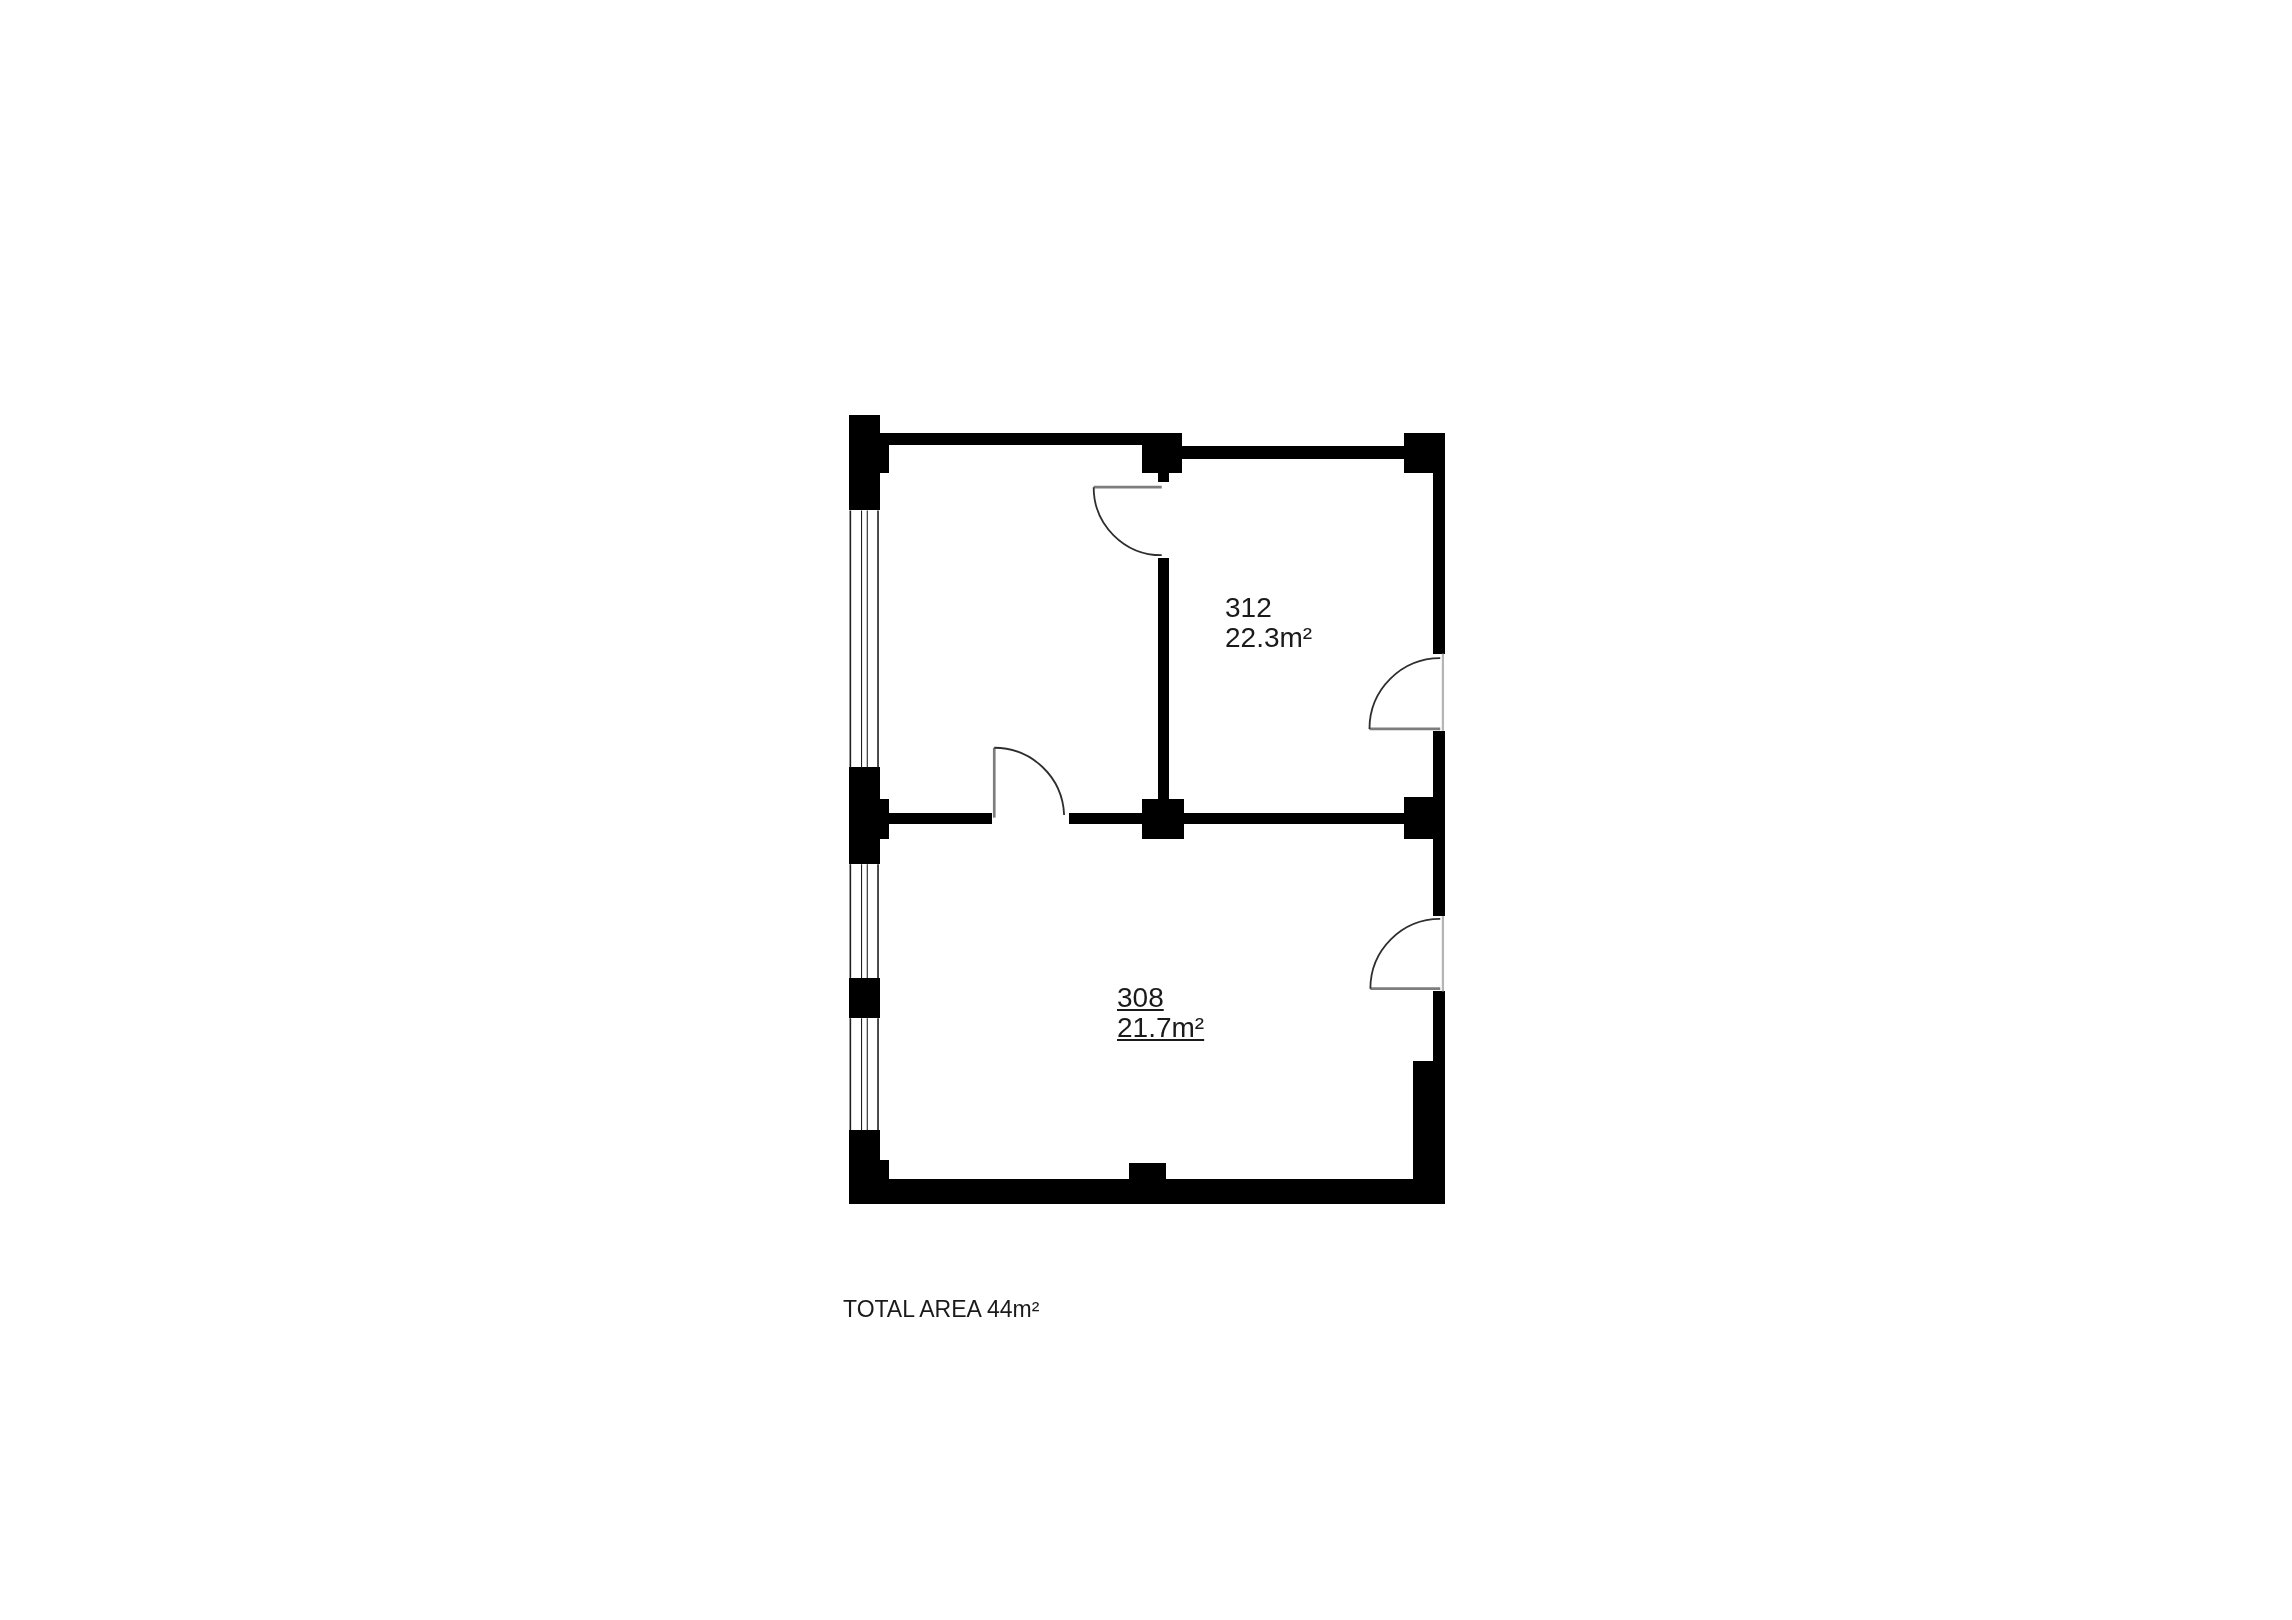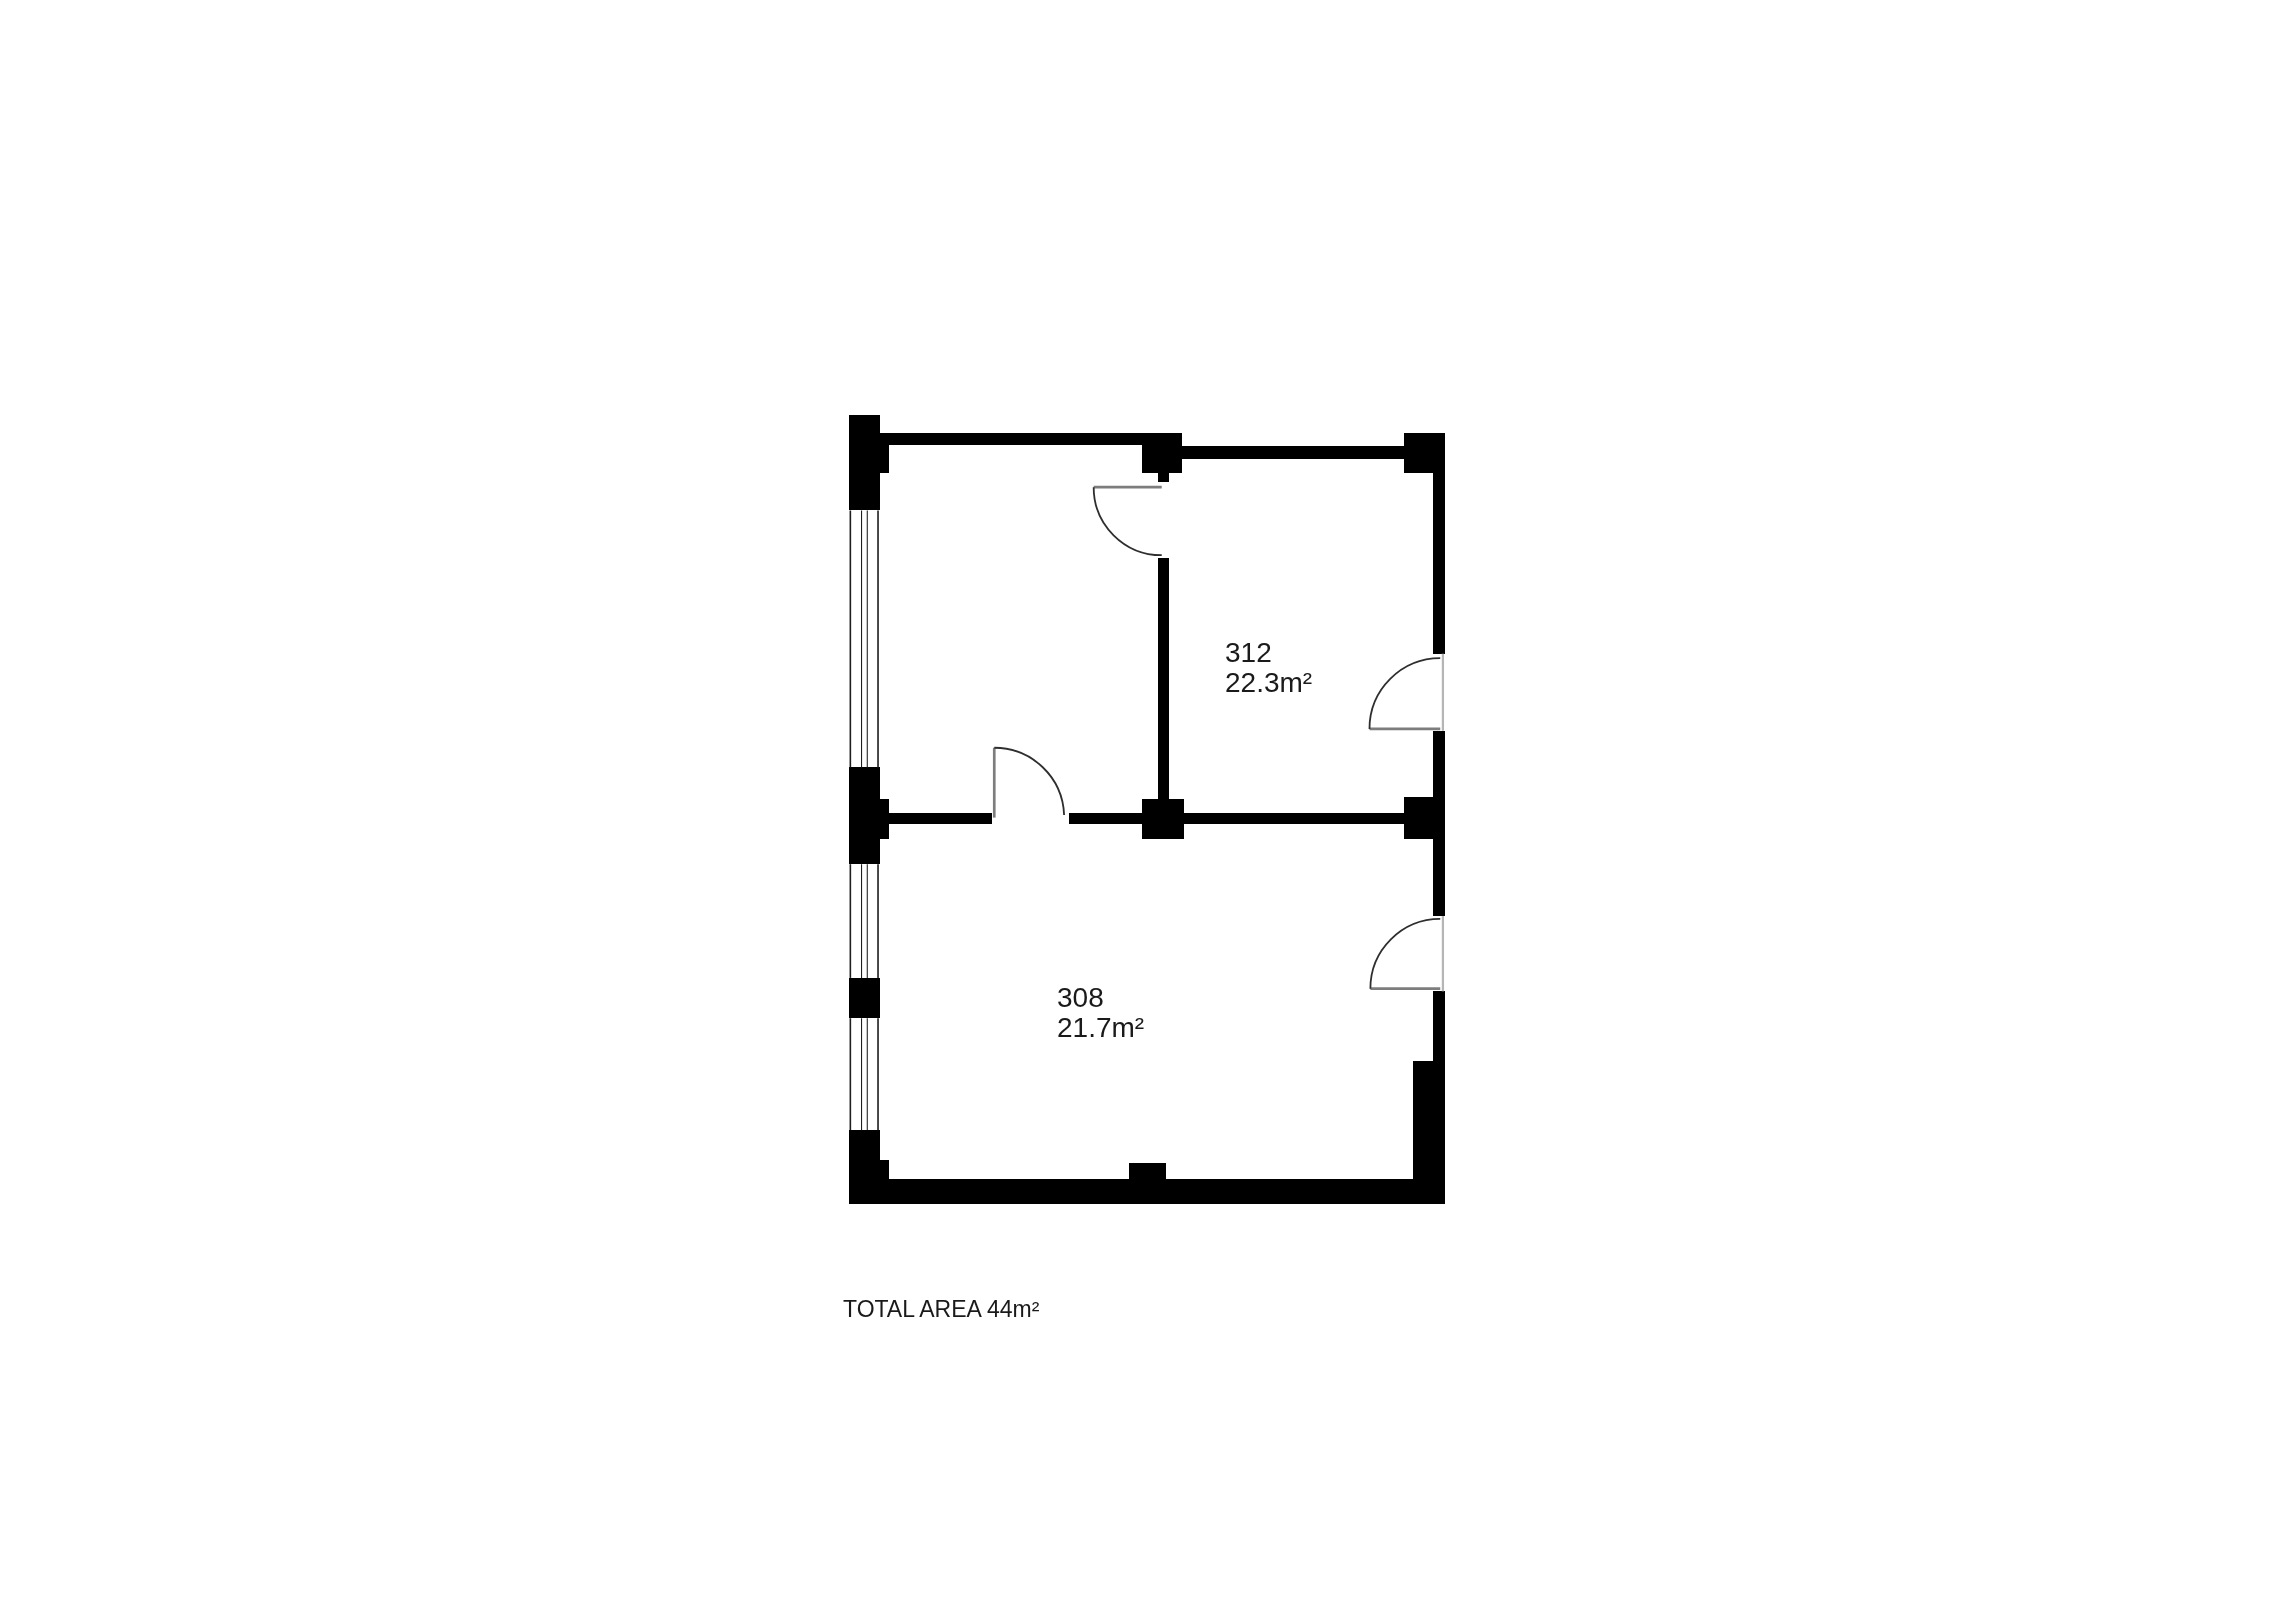--- a/index.html
+++ b/index.html
@@ -134,26 +134,26 @@
       </g>
 
       <g>
         <line class="open-line" x1="1611" y1="1023" x2="1611" y2="1107"></line>
         <line class="door-panel" x1="1530" y1="1104" x2="1608" y2="1104"></line>
         <path class="door-arc" d="M 1530 1104 A 78 78 0 0 1 1608 1026"></path>
       </g>
     </g>
   </svg>
 
-  <div class="room-label" style="left:1225px; top:638px;">
+  <div class="room-label" style="left:1225px; top:593px;">
     <div>312</div>
     <div>22.3m²</div>
   </div>
 
-  <div class="room-label" style="left:1057px; top:983px;">
+  <div class="room-label" style="left:1117px; top:983px;text-decoration:underline;">
     <div>308</div>
     <div>21.7m²</div>
   </div>
 
   <div class="plan-subtitle">TOTAL AREA 44m²</div>
 
 </div>
 
 
 </body></html>

